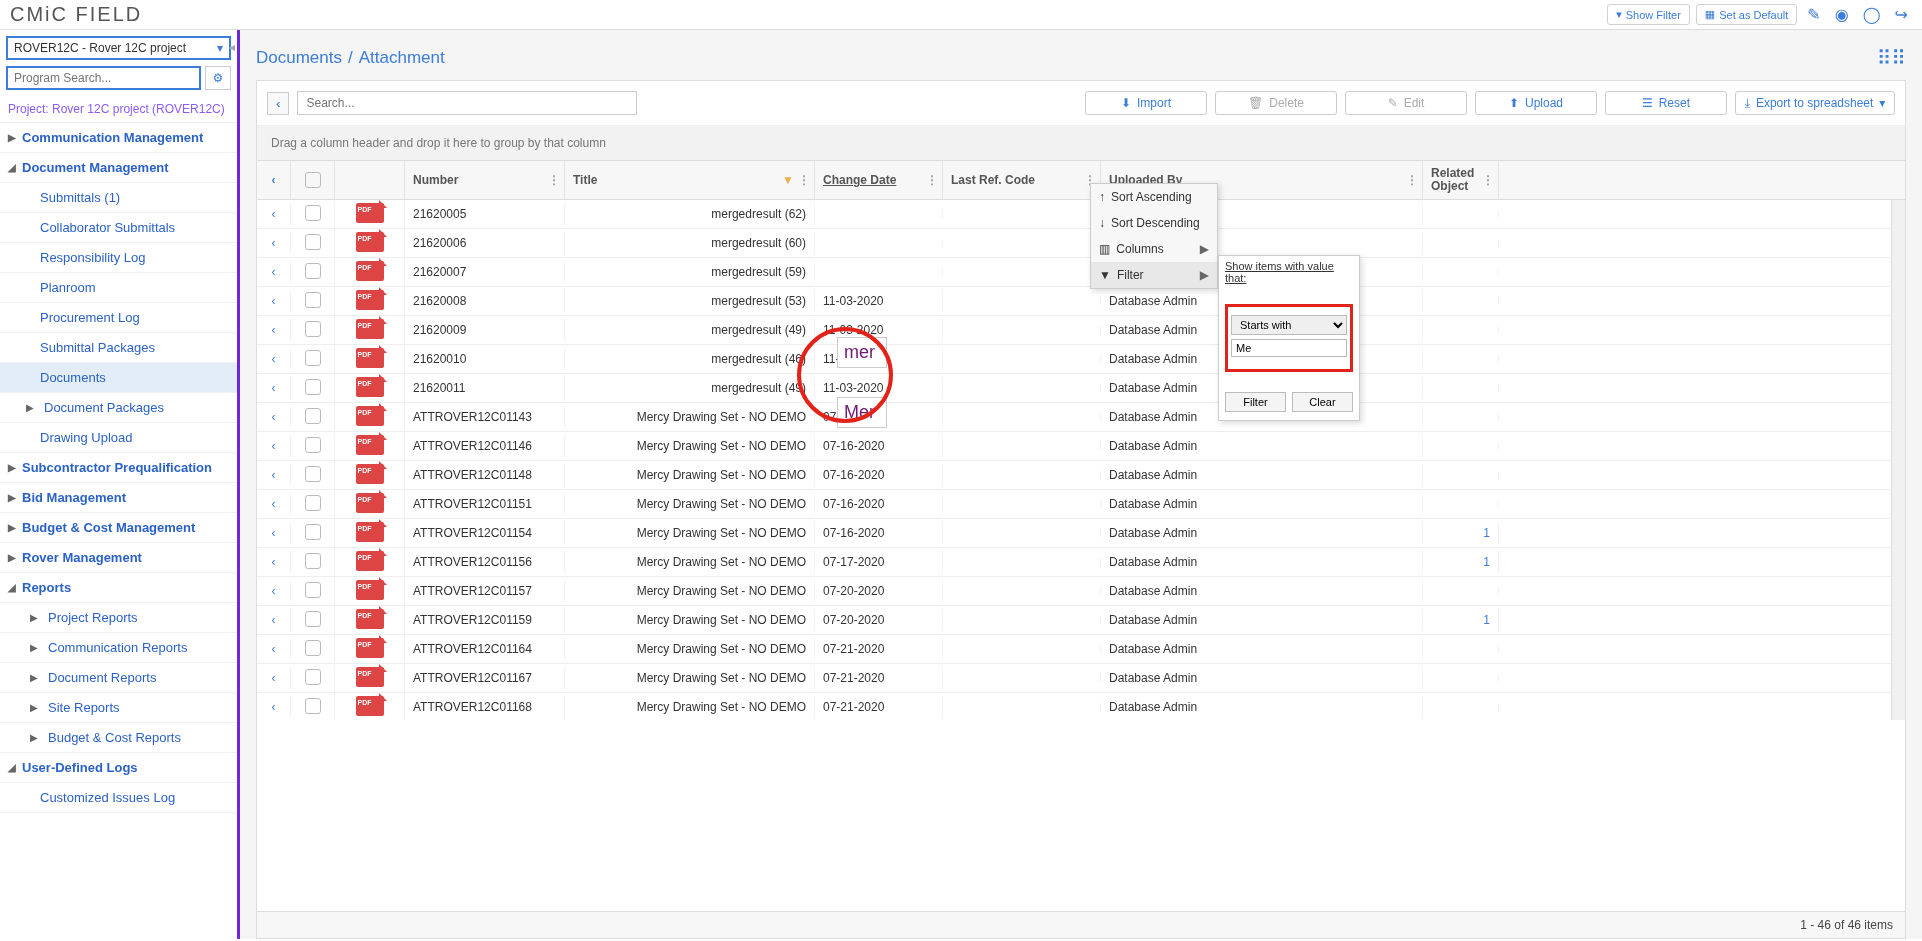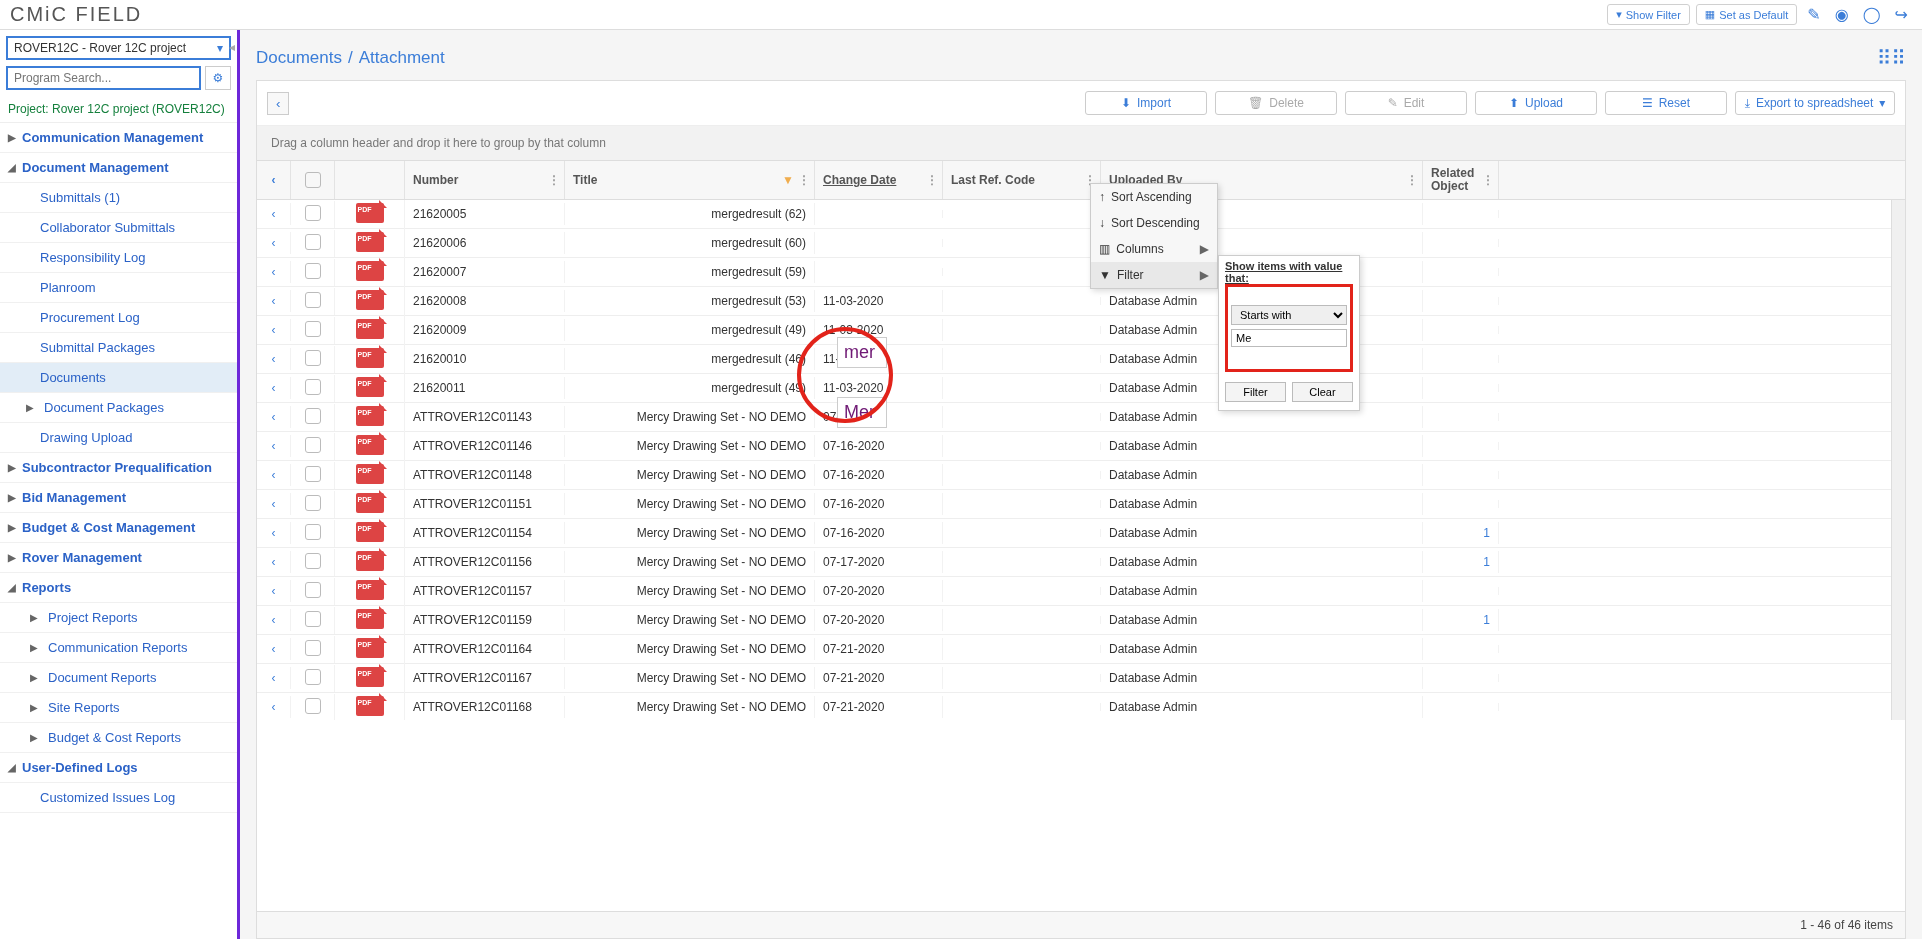--- a/index.html
+++ b/index.html
@@ -17,21 +17,21 @@
 .sidebar { width: 240px; border-right: 3px solid #6d28d9; background: #fff; position: relative; overflow-y: auto; }
 .sidebar-handle { position: absolute; right: 0; top: 0; bottom: 0; width: 10px; display: flex; align-items: flex-start; justify-content: center; padding-top: 10px; color: #aaa; cursor: ew-resize; }
 .content { flex: 1; background: #f5f5f5; padding: 16px 16px 0 16px; display: flex; flex-direction: column; }
 
 
 .proj-select { margin: 6px; border: 2px solid #3b7dd8; background: #fff; padding: 3px 6px; display: flex; align-items: center; font-size: 12px; }
 .proj-select .caret { margin-left: auto; color: #3b7dd8; }
 .prog-row { margin: 0 6px 6px 6px; display: flex; gap: 4px; }
 .prog-search { flex: 1; border: 2px solid #3b7dd8; padding: 3px 6px; font-size: 12px; }
 .gear-btn { width: 26px; border: 1px solid #ccc; background: #fff; display: flex; align-items: center; justify-content: center; color: #3b7dd8; cursor: pointer; }
-.proj-label { color: #15803d; padding: 6px 8px; font-size: 12px; border-bottom: 1px solid #eee; }
+.proj-label { color: #8b5cf6; padding: 6px 8px; font-size: 12px; border-bottom: 1px solid #eee; }
 
 .nav-item { display: flex; align-items: center; padding: 7px 8px; color: #2b62c7; font-size: 13px; cursor: pointer; border-bottom: 1px solid #f0f0f0; }
 .nav-item.bold { font-weight: bold; }
 .nav-item .arrow { width: 14px; color: #666; font-size: 10px; }
 .nav-sub { padding-left: 40px; color: #2b62c7; }
 .nav-sub.active { background: #e2edf7; }
 .nav-sub2 { padding-left: 30px; }
 
 
 .breadcrumb { color: #3b7dd8; font-size: 17px; margin-bottom: 10px; display: flex; align-items: center; gap: 6px; }
@@ -81,22 +81,22 @@
 .pdf-icon::before { content: 'PDF'; position: absolute; left: 2px; top: 3px; font-size: 7px; color: #fff; font-weight: bold; }
 .pdf-icon::after { content: ''; position: absolute; right: -3px; top: -3px; width: 0; height: 0; border-left: 8px solid #d44; border-top: 8px solid transparent; transform: rotate(0deg); }
 
 
 .col-menu { position: absolute; top: 22px; left: 833px; width: 128px; background: #f7f7f7; border: 1px solid #ccc; z-index: 20; box-shadow: 2px 2px 6px rgba(0,0,0,0.15); font-size: 12px; }
 .col-menu .mi { padding: 6px 8px; display: flex; align-items: center; gap: 6px; cursor: pointer; }
 .col-menu .mi.active { background: #e8e8e8; }
 .col-menu .mi .sub-arrow { margin-left: auto; color: #666; }
 
 .filter-panel { position: absolute; top: 94px; left: 961px; width: 142px; background: #fff; border: 1px solid #ccc; z-index: 25; padding: 4px 6px 8px 6px; box-shadow: 2px 2px 6px rgba(0,0,0,0.15); }
-.filter-panel .hdr { font-size: 11px; font-weight: bold; text-decoration: underline; margin-bottom: 0; }
-.filter-panel .highlight-box { border: 3px solid #e2231a; padding: 18px 3px; margin-bottom: 10px; }
+.filter-panel .hdr { font-size: 11px; font-weight: normal; text-decoration: underline; margin-bottom: 20px; }
+.filter-panel .highlight-box { border: 3px solid #e2231a; padding: 8px 3px; margin-bottom: 20px; }
 .filter-panel select, .filter-panel input { width: 100%; font-size: 11px; padding: 2px 4px; border: 1px solid #bbb; margin-bottom: 4px; }
 .filter-panel .btns { display: flex; gap: 6px; }
 .filter-panel .btns button { flex: 1; font-size: 11px; padding: 3px 0; border: 1px solid #bbb; background: #f4f4f4; cursor: pointer; }
 
 
 .red-circle { position: absolute; border: 4px solid #e2231a; border-radius: 50%; width: 96px; height: 96px; pointer-events: none; z-index: 10; }
 .callout-box { position: absolute; background: #fff; border: 1px solid #ccc; font-size: 18px; color: #701a75; z-index: 9; }
 
 .pager { padding: 6px 12px; text-align: right; background: #f7f7f7; border-top: 1px solid #ddd; font-size: 12px; color: #444; }
 .right-scroll { width: 14px; background: #f0f0f0; border-left: 1px solid #ddd; }
@@ -198,20 +198,21 @@
     <div class="breadcrumb">
       <span>Documents</span>
       <span>/</span>
       <span>Attachment</span>
       <span class="grid-icon">⠿⠿</span>
     </div>
 
     <div class="panel">
       <div class="toolbar">
         <button class="back-btn"><span>‹</span></button>
+        <input class="search-box" placeholder="Search..." style="">
         <div class="spacer"></div>
         <button class="action-btn">
             <span>⬇</span>
             <span>Import</span>
           </button>
         <button class="action-btn disabled">
             <span>🗑</span>
             <span>Delete</span>
           </button>
         <button class="action-btn disabled">

